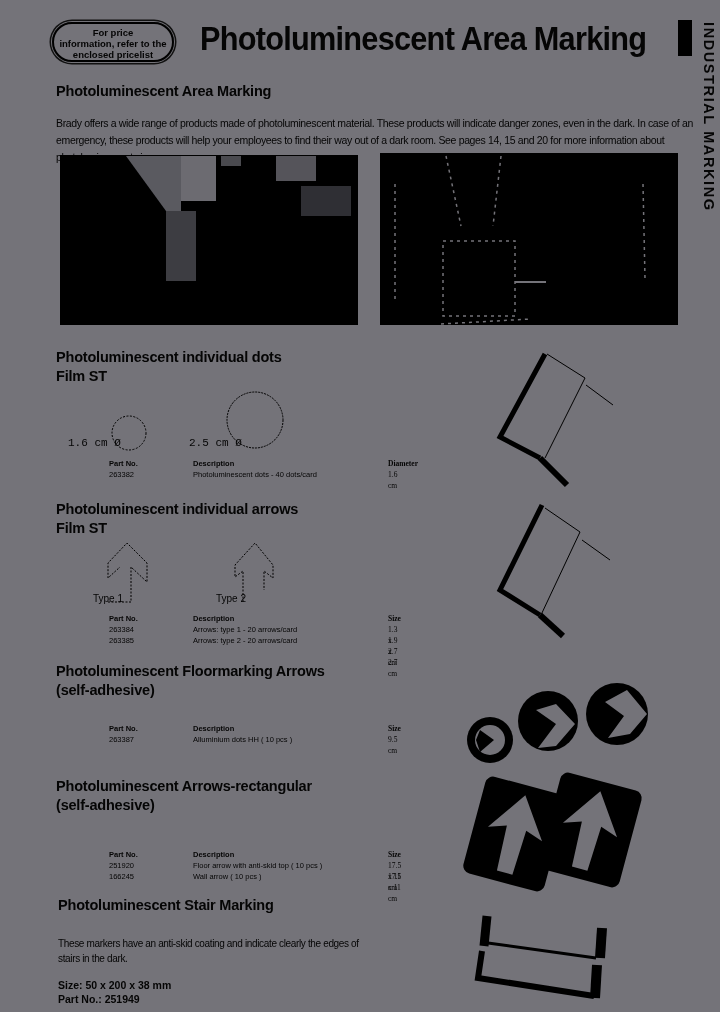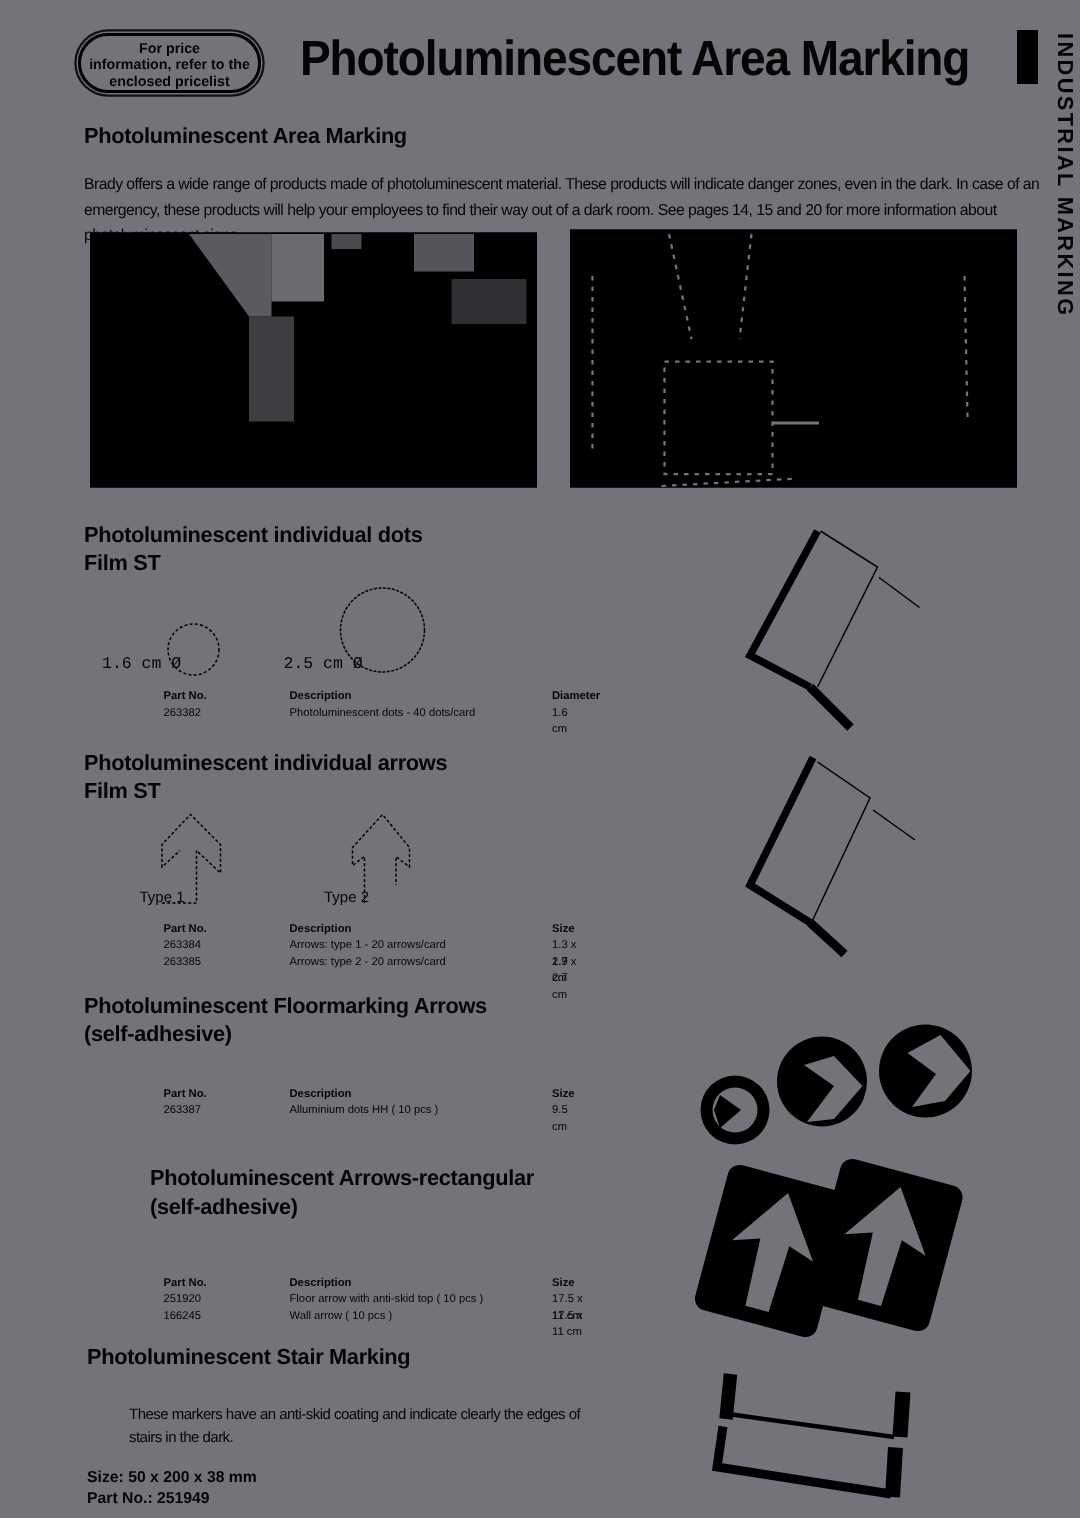--- a/index.html
+++ b/index.html
@@ -27,24 +27,24 @@
     }
     h2 { margin: 0; font-size: 14.5px; font-weight: bold; line-height: 19px; letter-spacing: -0.2px; }
     .intro { left: 56px; top: 115px; width: 640px; font-size: 10.5px; line-height: 17px; letter-spacing: -0.35px; }
     .photo { background: #000; border: 1px solid #000; }
     .photo1 { left: 60px; top: 155px; width: 296px; height: 168px; }
     .photo2 { left: 380px; top: 153px; width: 296px; height: 170px; }
     .tbl { font-size: 7.5px; line-height: 11px; }
     .tbl .row { position: relative; height: 11px; margin-left: 40px; }
     .tbl .c1 { position: absolute; left: 0; }
     .tbl .c2 { position: absolute; left: 84px; }
-    .tbl .c3 { position: absolute; left: 259px; }
+    .tbl .c3 { position: absolute; left: 279px; font-family: Liberation Serif, serif; }
     .tbl .hdr { font-weight: bold; }
     .dim-label { font-size: 11px; font-family: Liberation Mono, monospace; }
-    .stair-text { left: 58px; top: 936px; width: 320px; font-size: 10px; line-height: 15px; letter-spacing: -0.35px; margin-left: 28px; }
+    .stair-text { left: 58px; top: 936px; width: 320px; font-size: 10px; line-height: 15px; letter-spacing: -0.35px; }
     .stair-meta { left: 58px; top: 978px; font-size: 10.5px; font-weight: bold; line-height: 14px; }
     svg { position: absolute; overflow: visible; }
   </style>
 </head>
 <body>
 
 <div class="abs badge">
   <div>For price</div>
   <div>information, refer to the</div>
   <div>enclosed pricelist</div>
@@ -163,21 +163,21 @@
 <svg style="left:0;top:0;" width="1" height="1">
   <circle cx="490" cy="740" r="23" fill="#000"></circle>
   <circle cx="490" cy="740" r="15" fill="#747379"></circle>
   <polygon points="480,730 494,740 480,752 476,740" fill="#000"></polygon>
   <circle cx="548" cy="721" r="30" fill="#000"></circle>
   <polygon points="536,710 556,724 538,748 556,746 575,724 556,704" fill="#747379"></polygon>
   <circle cx="617" cy="714" r="31" fill="#000"></circle>
   <polygon points="605,702 624,716 608,738 630,734 647,714 627,690" fill="#747379"></polygon>
 </svg>
 
-<h2 class="abs" style="left:56px;top:777px;margin-left:44px;">
+<h2 class="abs" style="left:56px;top:777px;">
   <div>Photoluminescent Arrows-rectangular</div>
   <div>(self-adhesive)</div>
 </h2>
 <div class="abs tbl" style="left:69px;top:849px;width:320px;">
   <div class="row hdr">
     <span class="c1">Part No.</span>
     <span class="c2">Description</span>
     <span class="c3">Size</span>
   </div>
   <div class="row">

